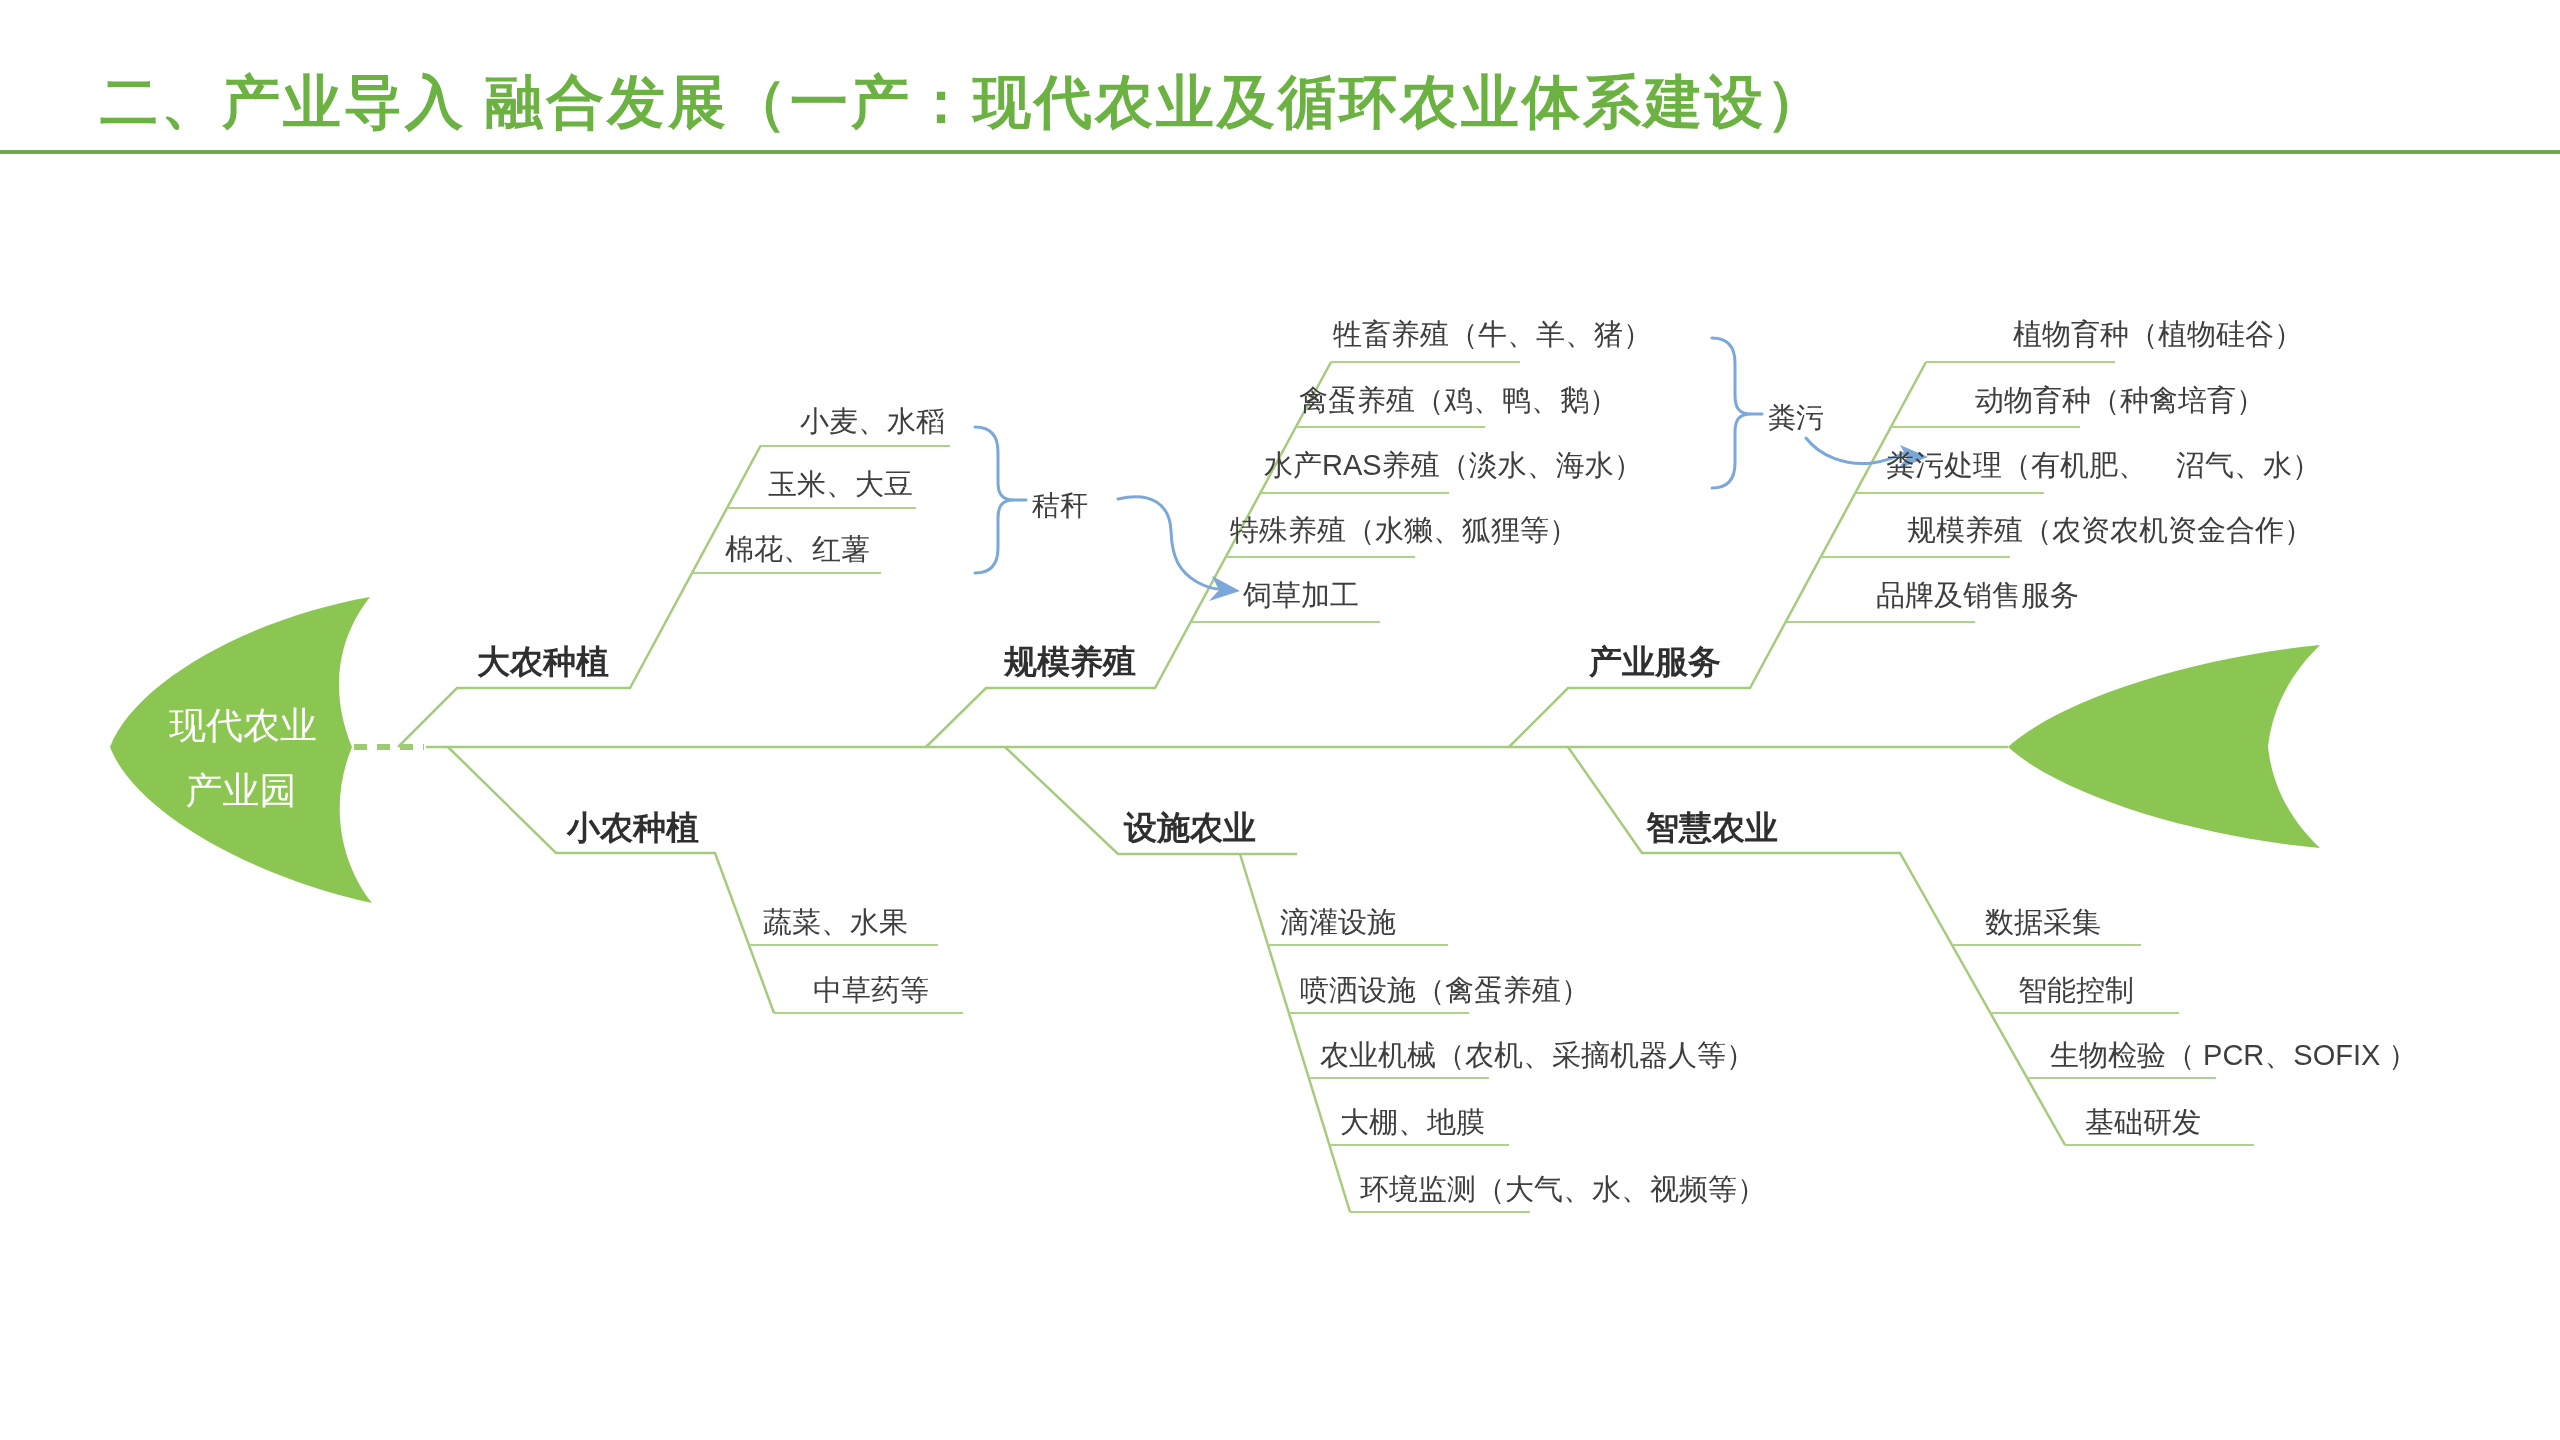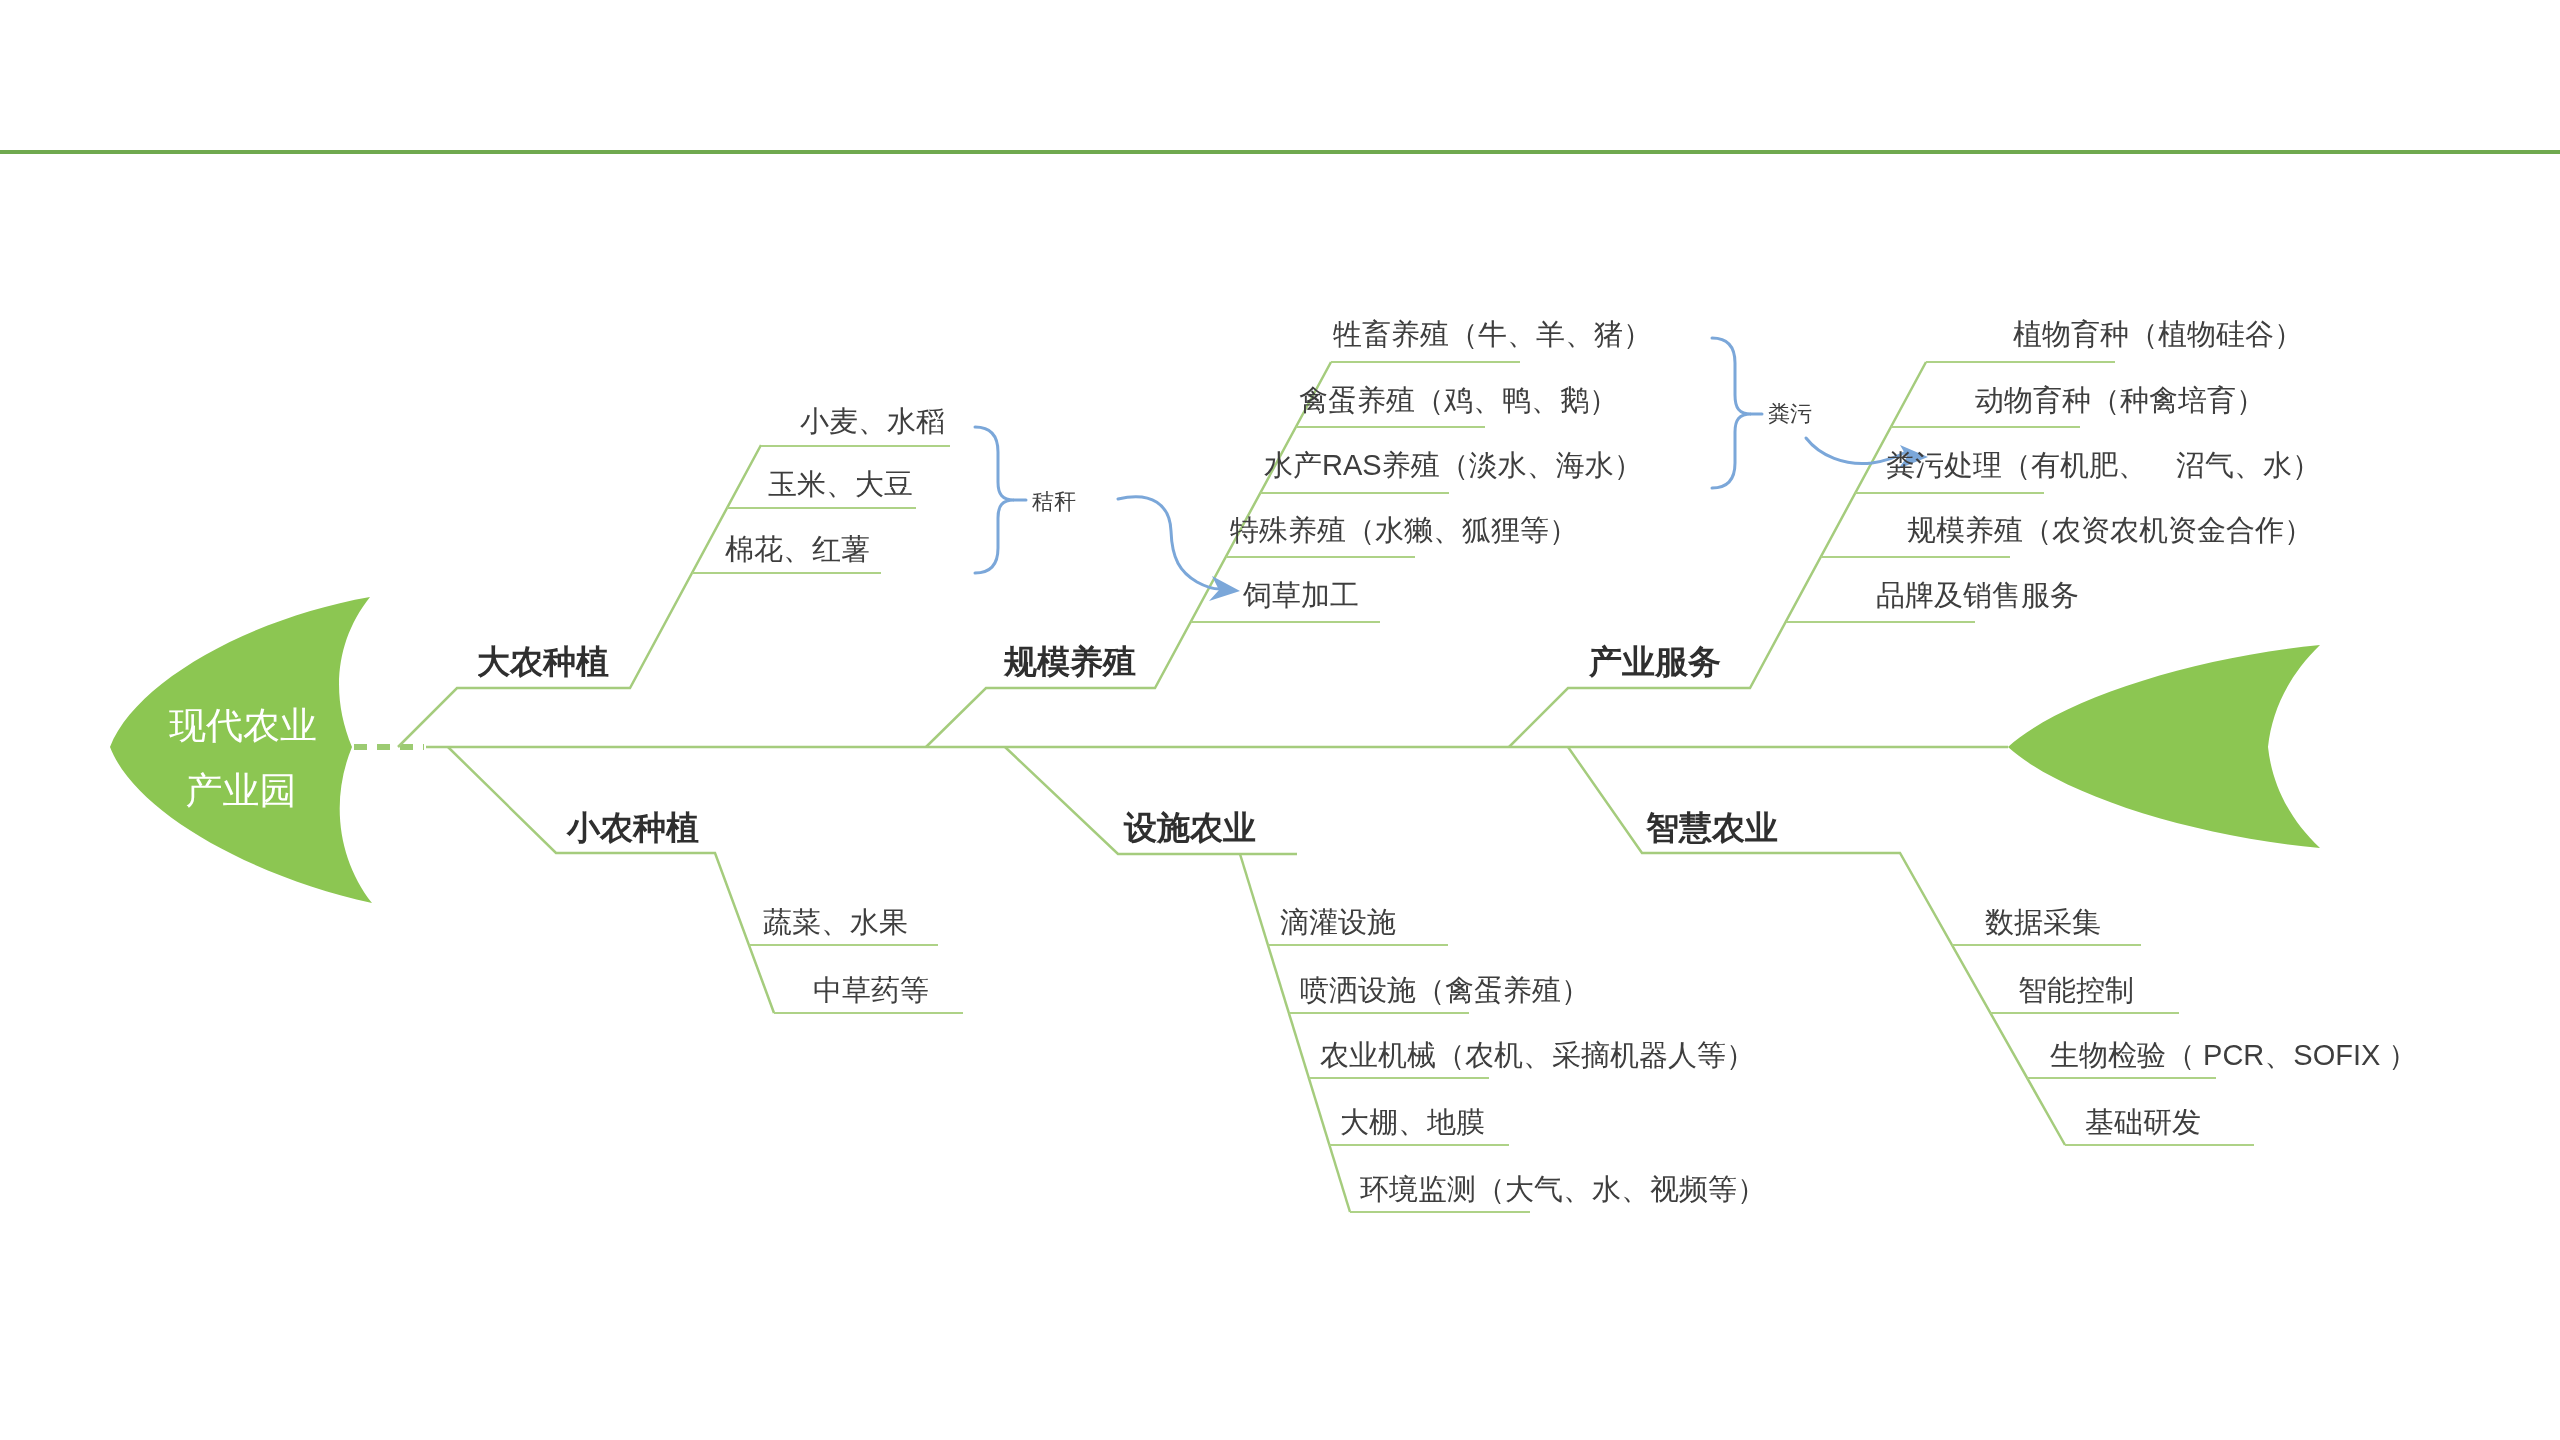--- a/index.html
+++ b/index.html
@@ -5,21 +5,21 @@
   html,body{margin:0;padding:0;background:#ffffff;}
   #stage{position:relative;width:2560px;height:1440px;background:#ffffff;overflow:hidden;
          font-family:"Liberation Sans","DejaVu Sans",sans-serif;}
   #diagram-svg{position:absolute;left:0;top:0;}
   .abs{position:absolute;white-space:nowrap;}
   .title{left:100px;top:64px;font-size:58px;font-weight:bold;letter-spacing:3px;color:#6cb243;}
   .title-rule{left:0;top:150px;width:2560px;height:4px;background:#6fa94f;}
   .fh{color:#ffffff;font-size:37px;transform:translateX(-50%);}
   .bl{font-size:33px;font-weight:bold;color:#2f2f2f;transform:translateX(-50%);text-align:right;}
   .it{font-size:29px;color:#3e3e3e;line-height:34px;}
-  .ann{font-size:22px;color:#3e3e3e;}
+  .ann{font-size:28px;color:#3e3e3e;}
 </style>
 </head>
 <body>
 
 <div id="stage">
 
   <svg id="diagram-svg" width="2560" height="1440" viewBox="0 0 2560 1440">
 
     <path d="M 370 597 C 250 618 135 682 110 747 C 135 812 250 876 372 903
              C 338 860 330 800 352 747 C 330 694 336 640 370 597 Z" fill="#8cc652"></path>
@@ -80,20 +80,21 @@
                C 1206 587 1212 589 1220 589"></path>
       <path d="M 1712 338 C 1729 338 1735 348 1735 363 L 1735 395 C 1735 408 1739 414 1751 414
                C 1739 414 1735 420 1735 432 L 1735 463 C 1735 478 1729 488 1712 488"></path>
       <line x1="1751" y1="414" x2="1762" y2="414"></line>
       <path d="M 1806 438 C 1820 456 1845 466 1872 463 C 1885 461 1897 457 1906 452"></path>
     </g>
     <path d="M 1240 591 L 1212 576 L 1219 590 L 1209 601 Z" fill="#7ba7d9"></path>
     <path d="M 1928 457 L 1900 445 L 1907 457 L 1898 469 Z" fill="#7ba7d9"></path>
   </svg>
 
+  <div class="abs title">二、产业导入 融合发展（一产：现代农业及循环农业体系建设）</div>
   <div class="abs title-rule"></div>
 
   <div class="abs fh" style="left:243px;top:701px;">现代农业</div>
   <div class="abs fh" style="left:241px;top:766px;">产业园</div>
 
   <div class="abs bl" style="left:543px;top:640px;">大农种植</div>
   <div class="abs bl" style="left:1070px;top:640px;">规模养殖</div>
   <div class="abs bl" style="left:1655px;top:640px;">产业服务</div>
   <div class="abs bl" style="left:633px;top:806px;">小农种植</div>
   <div class="abs bl" style="left:1190px;top:806px;">设施农业</div>

